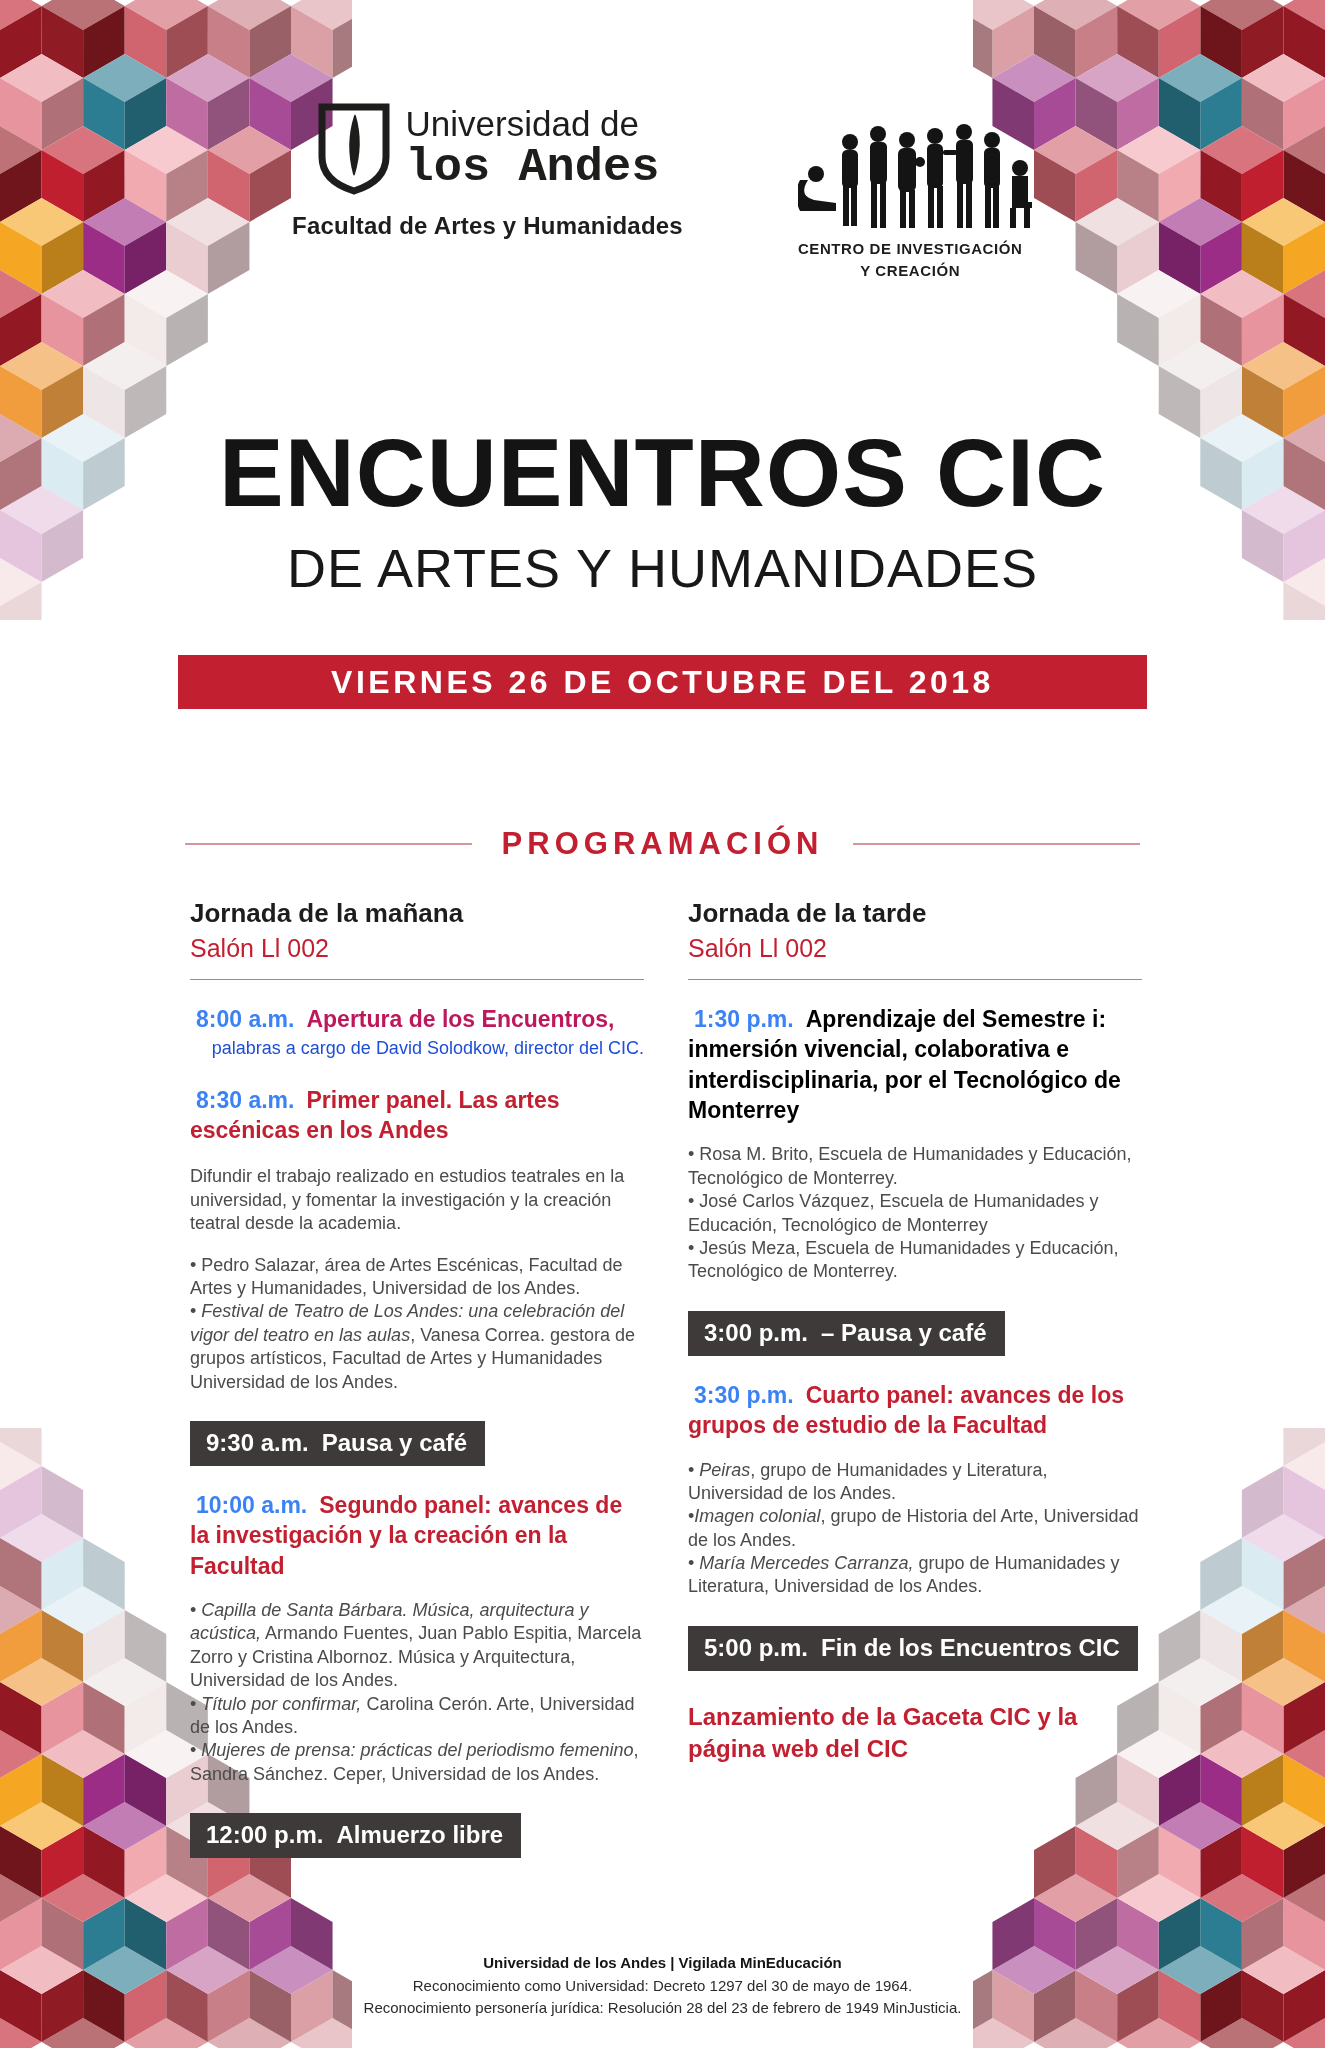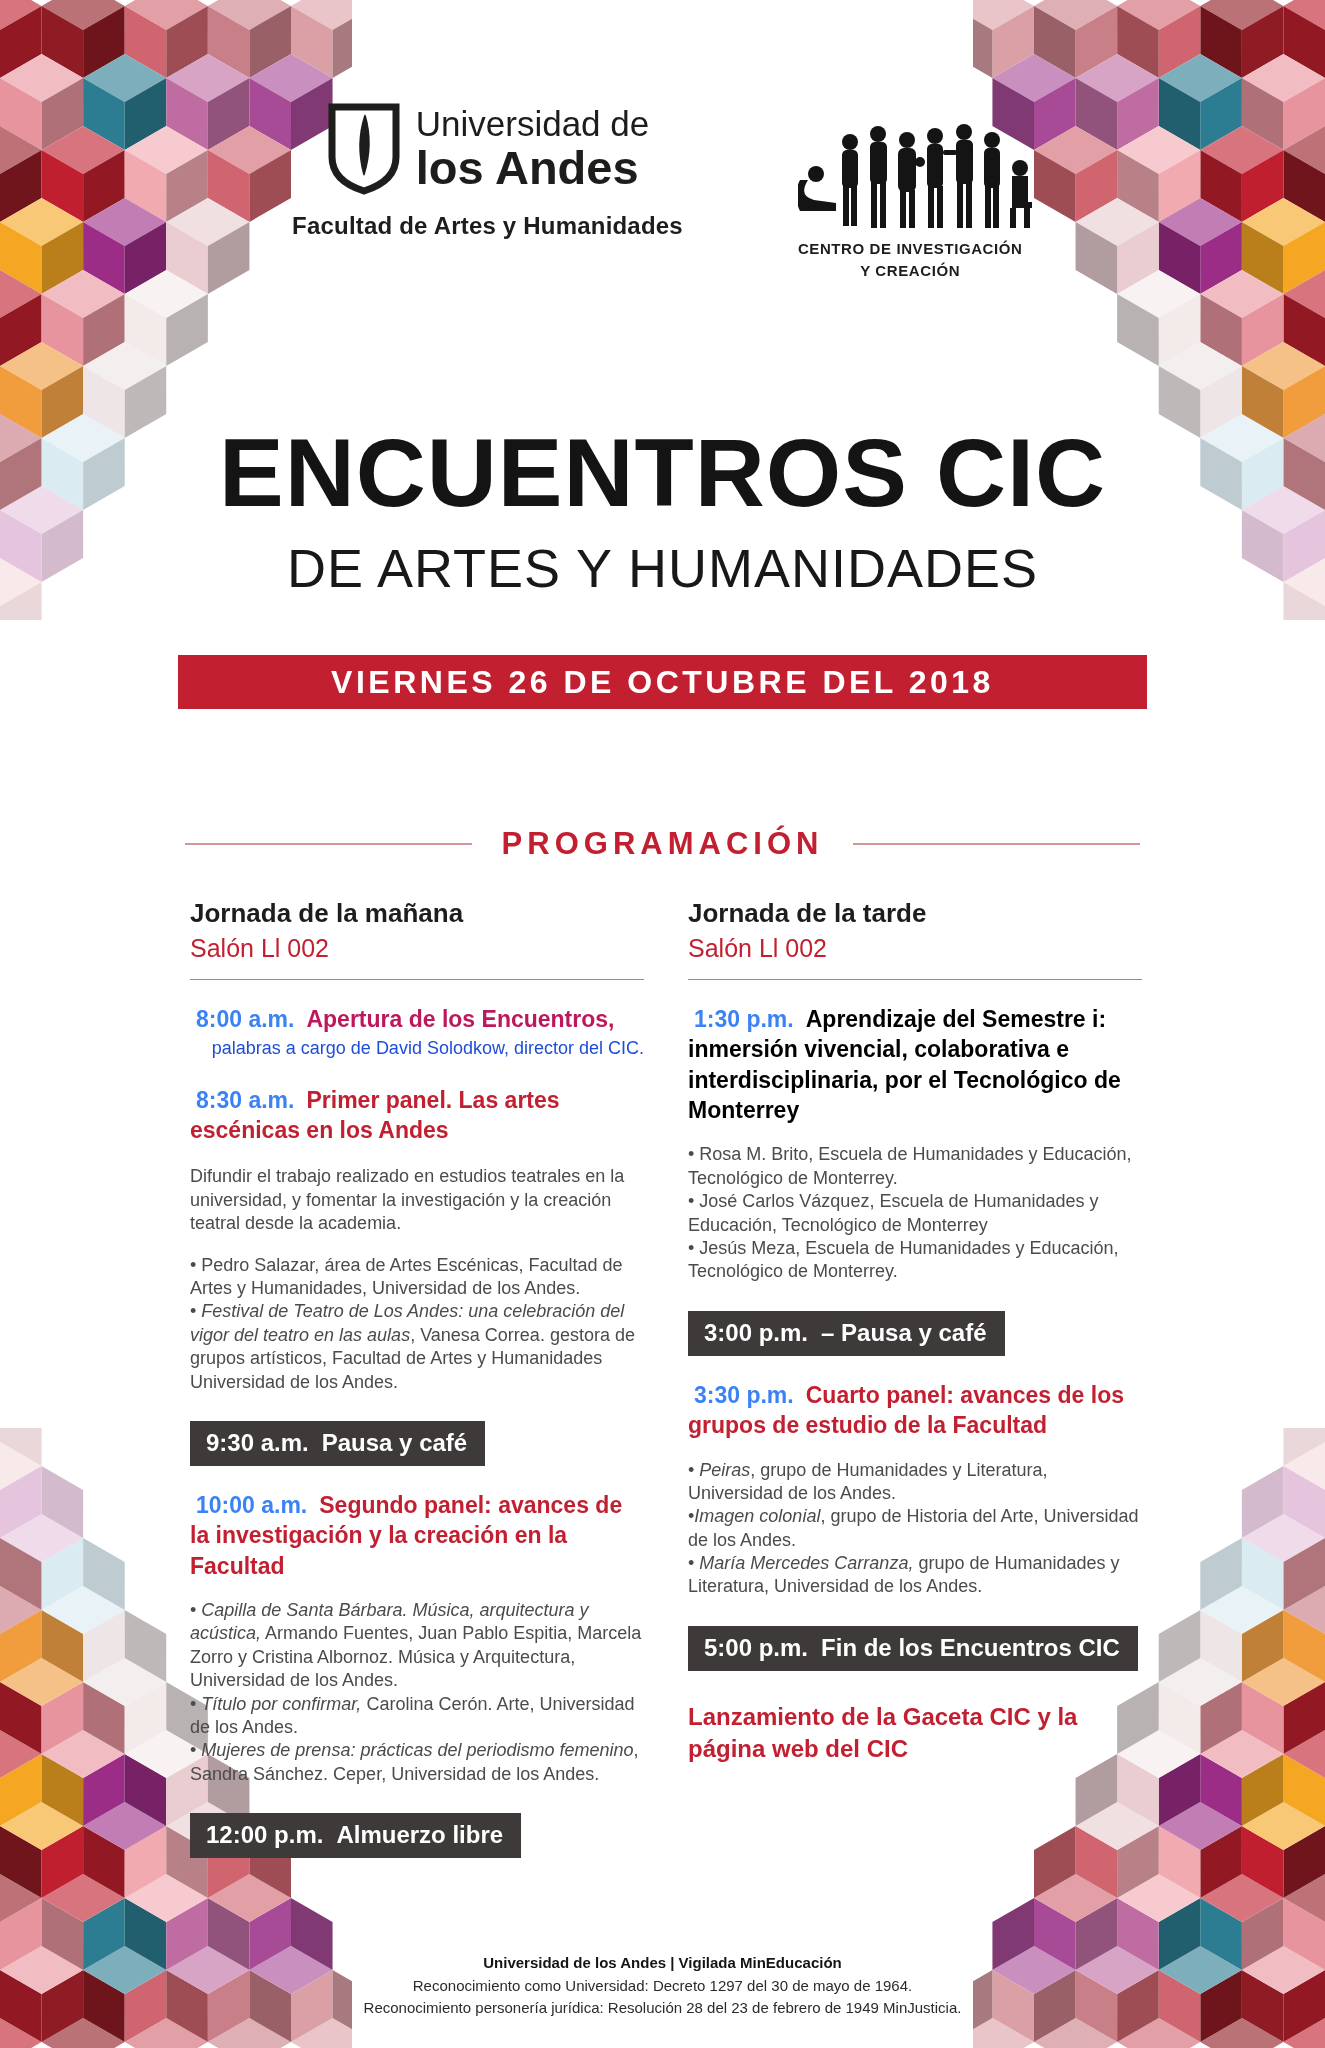--- a/index.html
+++ b/index.html
@@ -14,21 +14,21 @@
   .corner.tr{top:0; right:0; transform:scaleX(-1);}
   .corner.bl{bottom:0; left:0; transform:scaleY(-1);}
   .corner.br{bottom:0; right:0; transform:scale(-1,-1);}
   
   .logos{position:absolute; top:102px; left:0; right:0;
          display:flex; justify-content:center; align-items:flex-start; gap:115px;}
   .uni-logo{display:flex; flex-direction:column; align-items:center;}
   .uni-row{display:flex; align-items:center; gap:14px;}
   .uni-text{line-height:1.02;}
   .uni-l1{font-size:35px; font-weight:500; letter-spacing:0;}
-  .uni-l2{font-size:47px; font-weight:700; margin-top:2px;}
+  .uni-l2{font-size:47px; font-weight:700; margin-top:2px;font-family:Liberation Mono, monospace;}
   .uni-fac{font-size:24px; font-weight:700; margin-top:16px; letter-spacing:0.2px;}
   .cic-logo{display:flex; flex-direction:column; align-items:flex-start; padding-top:14px;}
   .cic-caption{font-size:15px; font-weight:700; letter-spacing:0.6px; text-align:center;
                line-height:1.45; margin-top:4px;}
   
   .title-wrap{position:absolute; top:424px; left:0; right:0; text-align:center;}
   .title-main{font-size:97px; font-weight:800; letter-spacing:1px; line-height:1; color:#141414;}
   .title-sub{font-size:54px; font-weight:500; letter-spacing:1px; margin-top:16px; color:#181818;}
   
   .banner{position:absolute; top:655px; left:178px; width:969px; height:54px;

